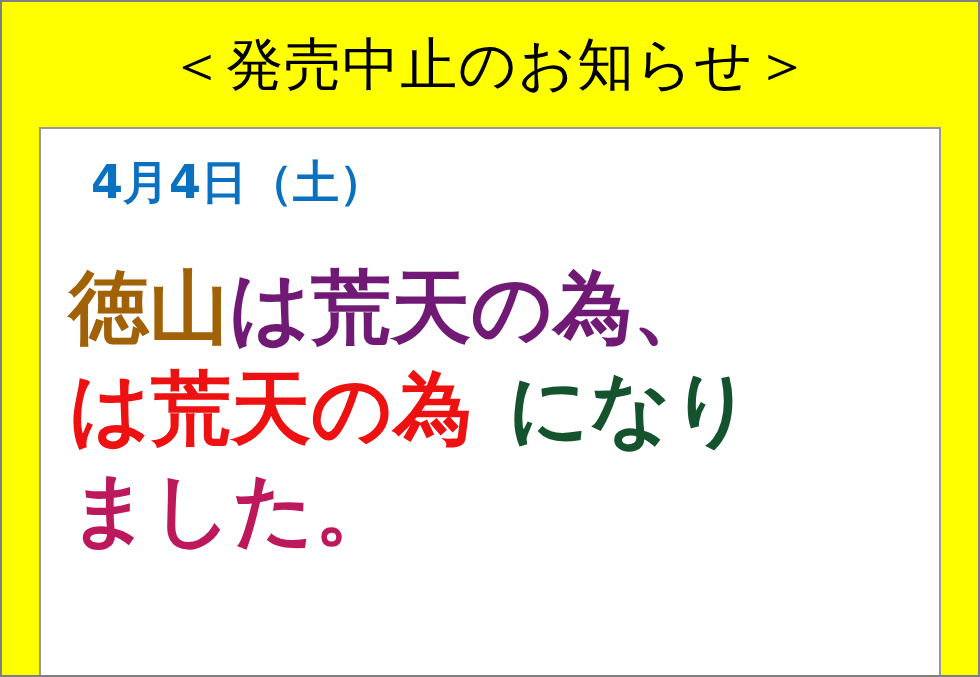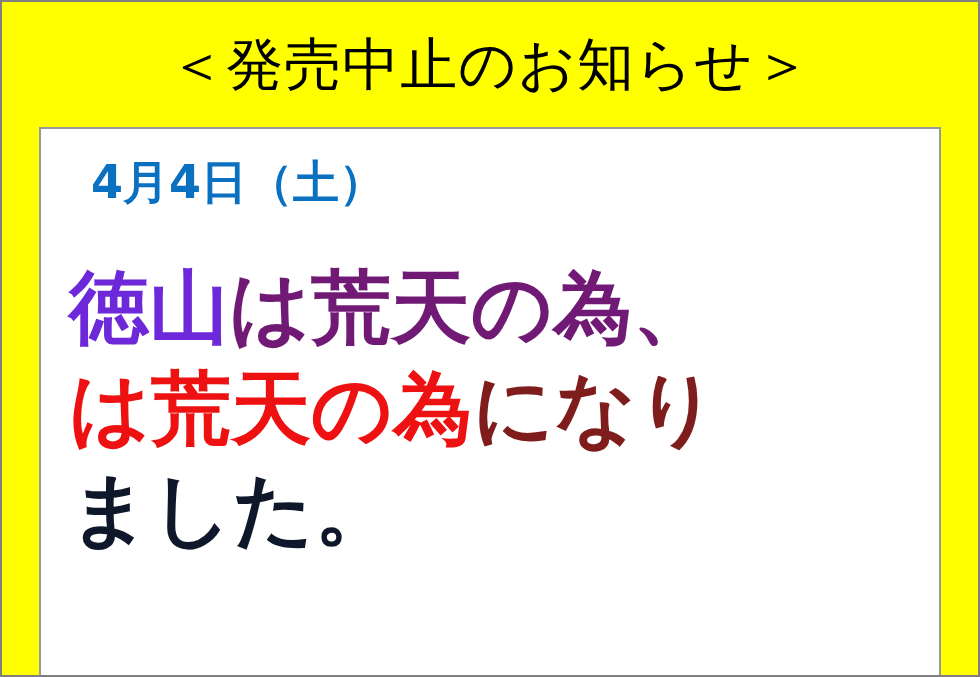--- a/index.html
+++ b/index.html
@@ -92,20 +92,20 @@
 
   <div class="title-band">
     <div class="title-text">＜発売中止のお知らせ＞</div>
   </div>
 
   <div class="notice-panel">
 
     <div class="date-line">4月4日（土）</div>
 
     <div class="message-block">
-        <div class="msg-line"><span class="seg-red" style="color: #6d28d9;">徳山</span><span class="seg-green" style="color: #701a75;">は荒天の為、</span></div>
-        <div class="msg-line"><span class="seg-red" style="color: rgb(238, 17, 17);">は荒天の為</span><span class="seg-green" style="color: #7f1d1d;">になり</span></div>
-        <div class="msg-line"><span class="seg-green" style="color: #0f172a; text-align: center;">ました。</span></div>
+        <div class="msg-line"><span class="seg-red" style="color: #a16207;">徳山</span><span class="seg-green" style="color: #701a75;">は荒天の為、</span></div>
+        <div class="msg-line"><span class="seg-red" style="color: rgb(238, 17, 17);">は荒天の為</span><span class="seg-green" style="color: #14532d; margin-left: 35px;">になり</span></div>
+        <div class="msg-line"><span class="seg-green" style="color: #be185d; text-align: center;">ました。</span></div>
       </div>
 
   </div>
 
 </div>
 
 </body></html>

